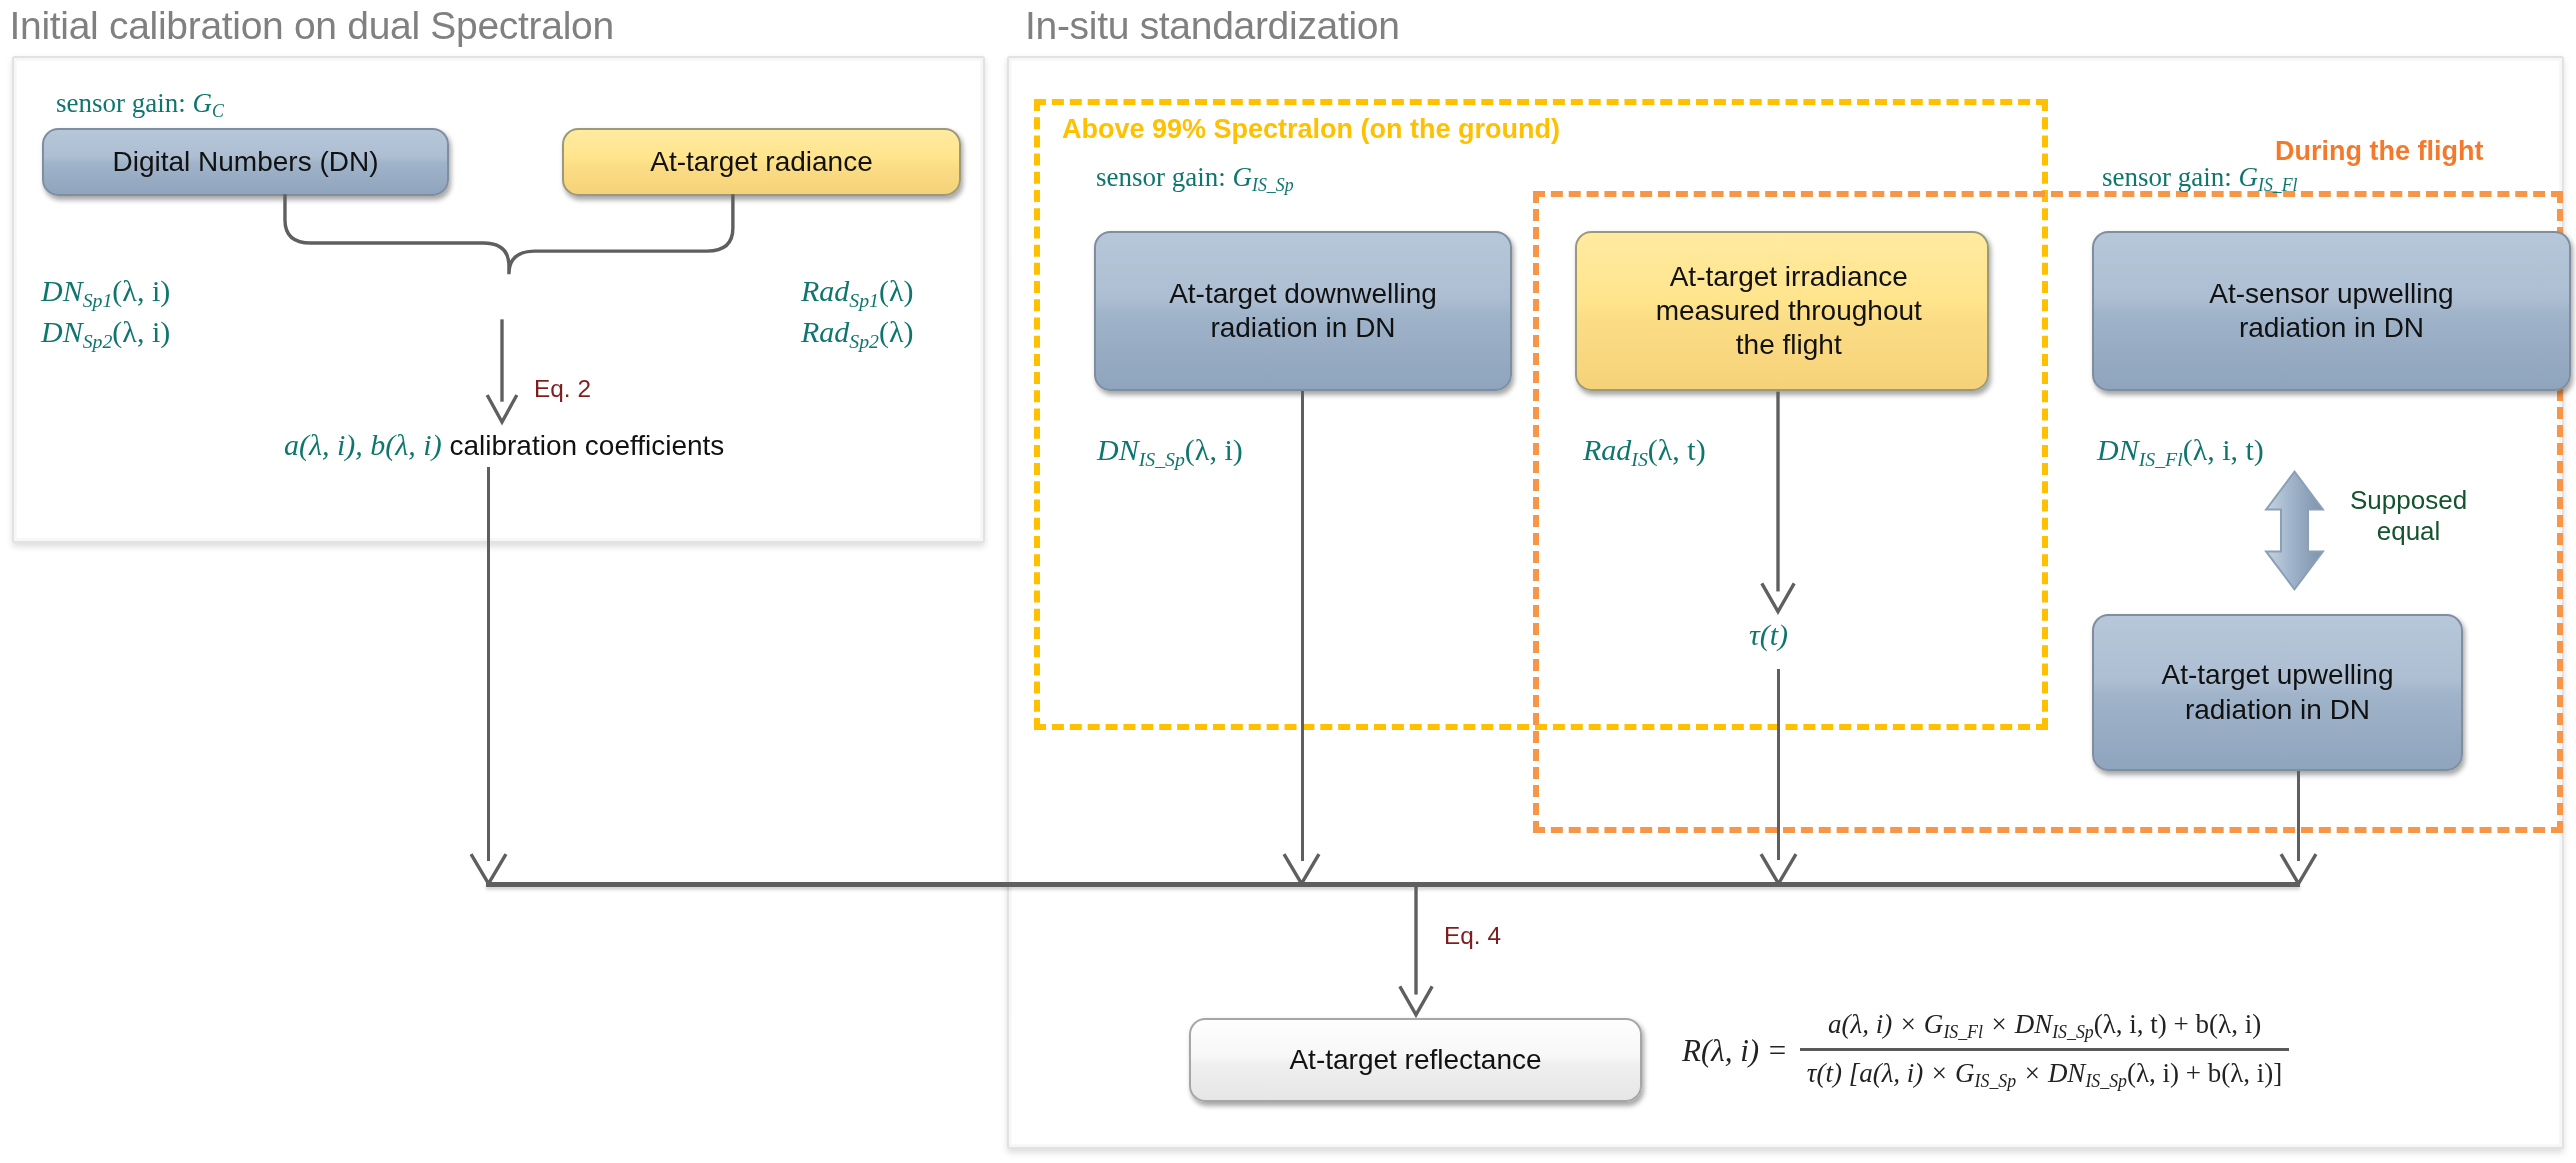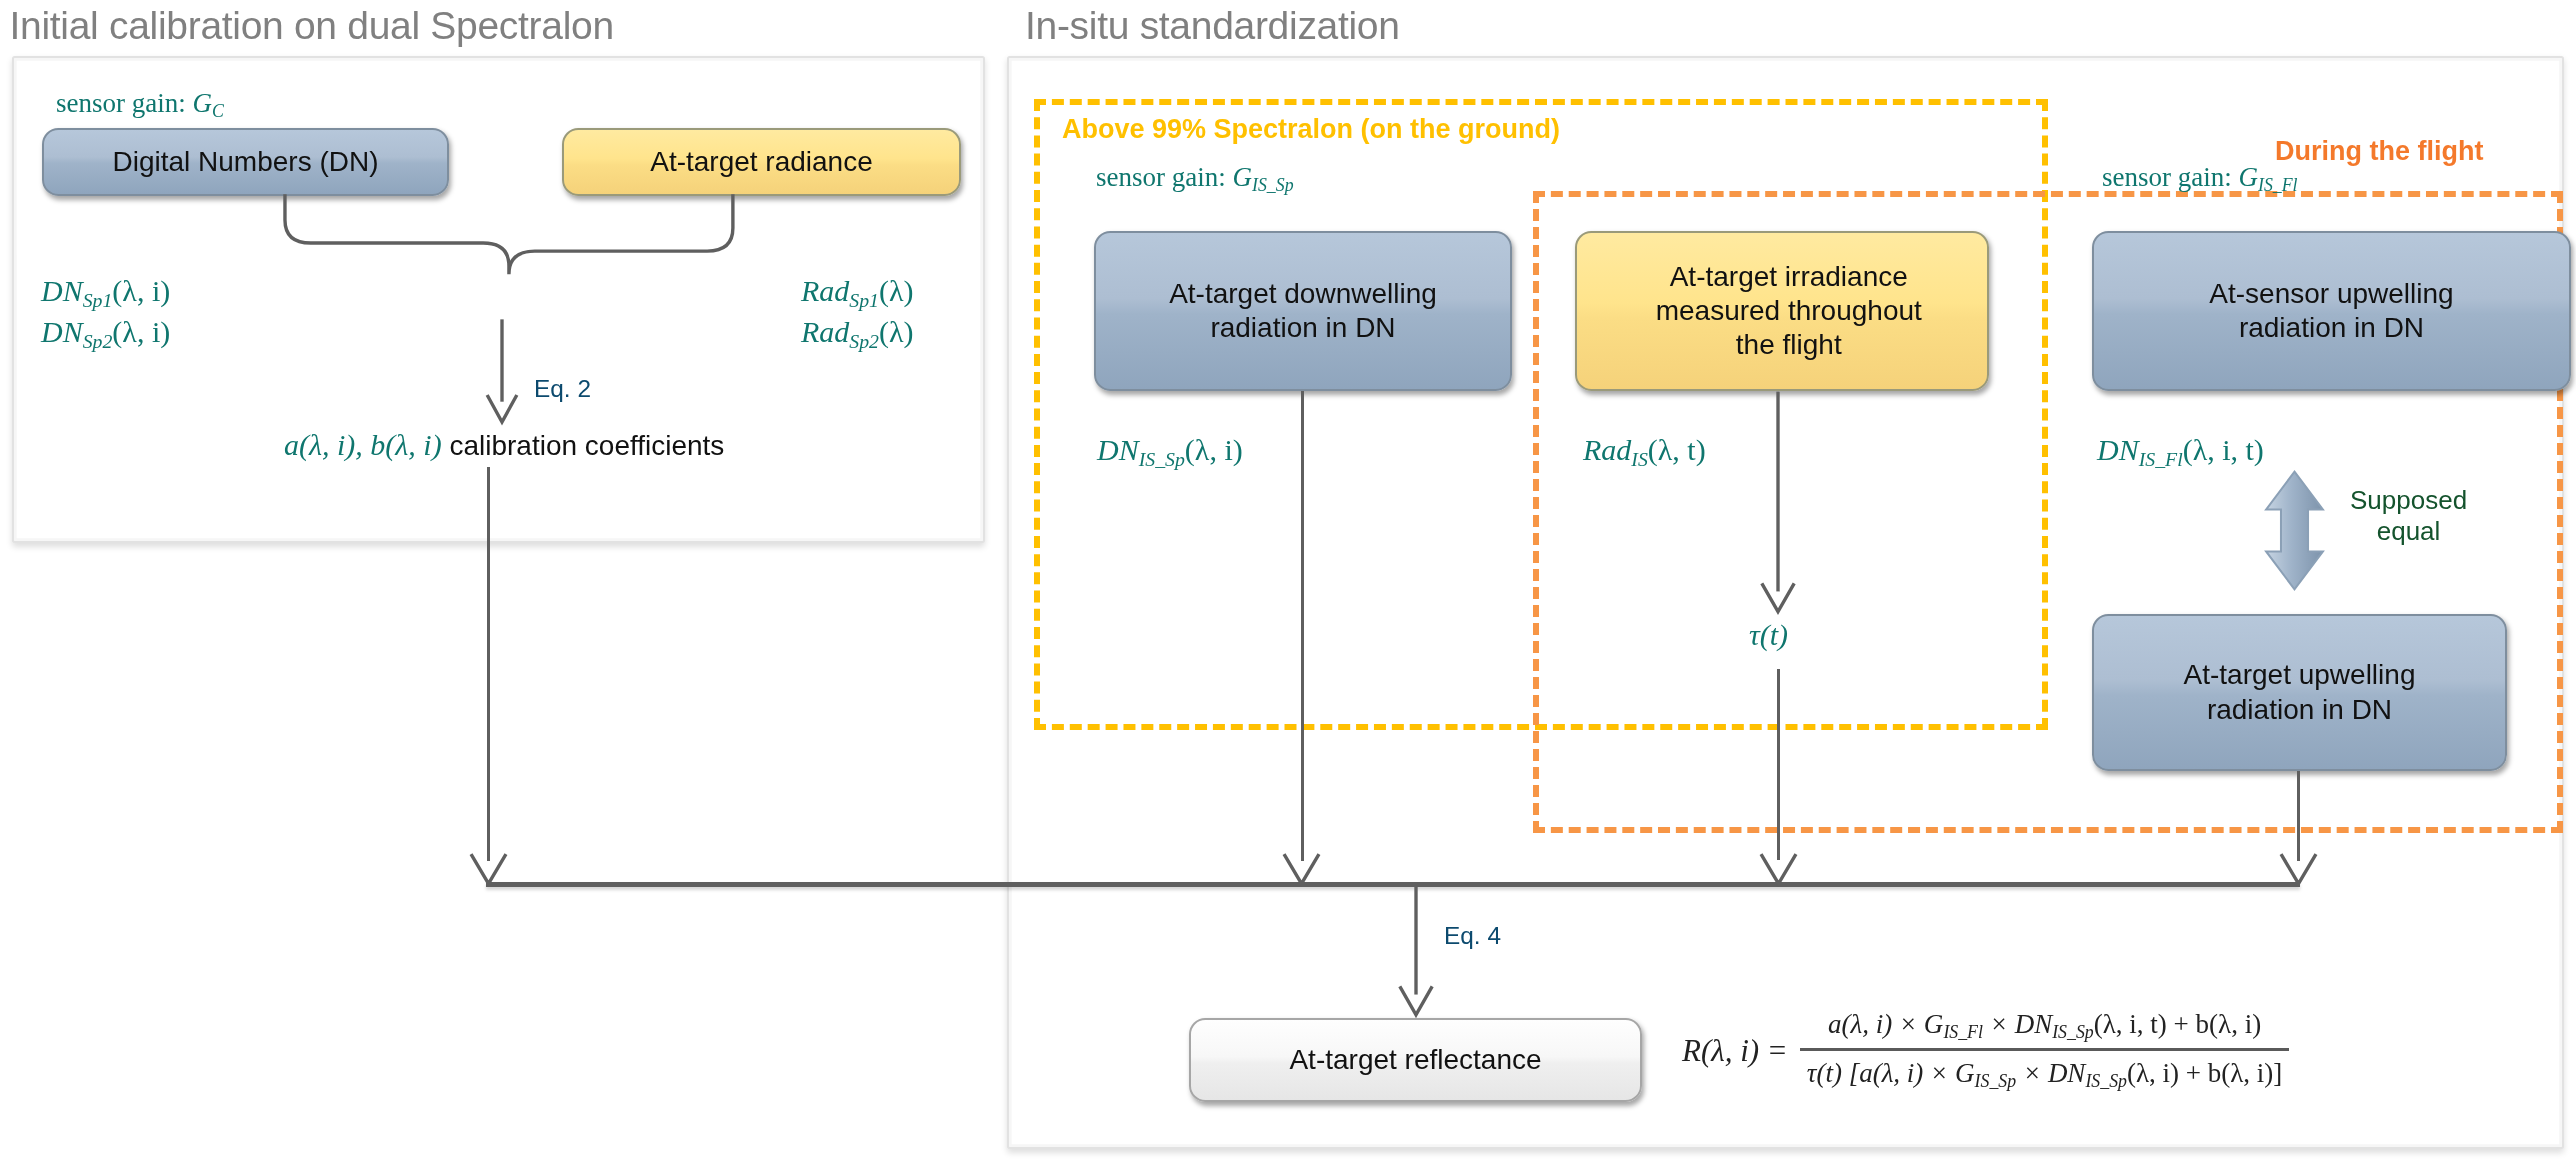--- a/index.html
+++ b/index.html
@@ -58,21 +58,21 @@
   
   .math{
     font-family:"Liberation Serif", serif;font-style:italic;
     color:#0f766e;white-space:nowrap;
   }
   .gain{font-size:27px;}
   .sym{font-size:30px;}
   .sub{font-size:0.66em;vertical-align:-0.28em;font-style:italic;}
   .up{font-style:normal;}
 
-  .eqlbl{font-size:24.4px;color:#0c4a6e;font-family:"Liberation Sans",sans-serif;white-space:nowrap;}
+  .eqlbl{font-size:24.4px;color:#7f1d1d;font-family:"Liberation Sans",sans-serif;white-space:nowrap;}
   .supposed{
     font-size:26px;color:#14532d;font-family:"Liberation Sans",sans-serif;
     line-height:1.18;text-align:center;
   }
 
   
   .legend-swatch{
     width:109px;height:50px;border-radius:11px;
     box-shadow:2px 3.4px 4.8px rgba(0,0,0,0.33);
   }
@@ -215,21 +215,21 @@
       </linearGradient>
     </defs>
     <path d="M54 2 L96 58 L74 58 L74 120 L96 120 L54 176 L12 120 L34 120 L34 58 L12 58 Z" fill="url(#dblarr)" stroke="#8ba0b6" stroke-width="3"></path>
   </svg>
 </div>
 <div class="abs supposed" style="left:2350px;top:485px;">
   <div>Supposed</div>
   <div>equal</div>
 </div>
 
-<div class="abs box box-blue" style="left:2092px;top:614px;width:415px;height:157px;">
+<div class="abs box box-blue" style="left:2092px;top:614px;width:371px;height:157px;">
   <div>
     <div>At-target upwelling</div>
     <div>radiation in DN</div>
   </div>
 </div>
 
 <div class="abs vline" style="left:2297px;top:771px;height:90px;"></div>
 
 <div class="abs hline" style="left:486px;top:882px;width:1814px;"></div>
 

